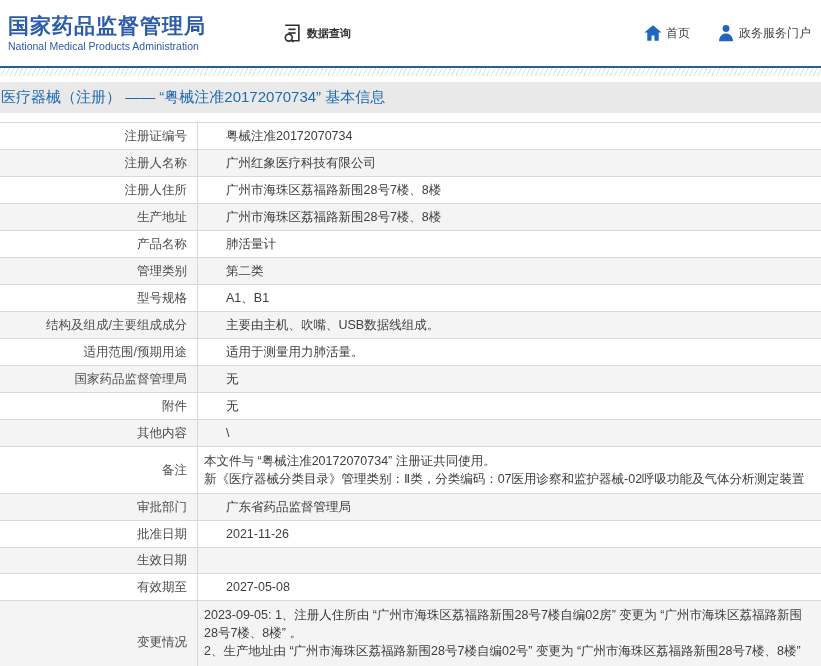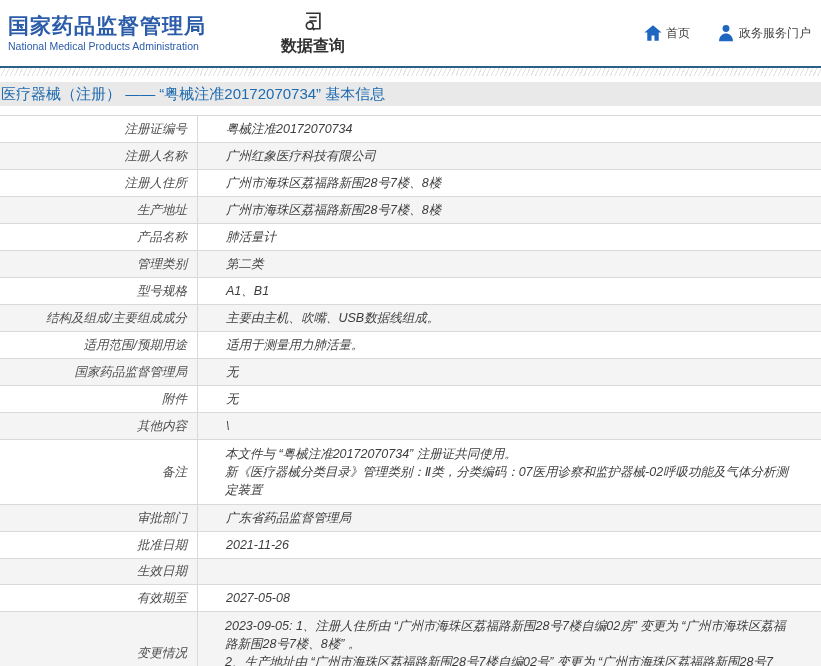--- a/index.html
+++ b/index.html
@@ -4,43 +4,43 @@
 <style>
   * { box-sizing: border-box; margin: 0; padding: 0; }
   html,body { width: 821px; background: #ffffff; font-family: "Liberation Sans", "DejaVu Sans", sans-serif; }
   body { height: 666px; overflow: hidden; color: #333; }
 
   
   .header { height: 66px; display: flex; align-items: center; padding: 0 10px 0 8px; background: #fff; gap: 43px; }
   .logo-block { display: flex; flex-direction: column; justify-content: center; width: 224px; }
   .logo-title { font-size: 21px; font-weight: bold; color: #2b5ca9; letter-spacing: 1px; line-height: 24px; }
   .logo-sub { font-size: 10.5px; color: #2b5ca9; margin-top: 2px; }
-  .dq { display: flex; align-items: center; gap: 4px; margin-left: 6px; font-size: 16px; font-weight: 600; color: #303030; flex-direction: column; }
+  .dq { display: flex; align-items: center; gap: 4px; margin-left: 6px; font-size: 11px; font-weight: 600; color: #303030; }
   .dq svg { display: block; }
   .nav { margin-left: auto; display: flex; gap: 26px; align-items: flex-start; }
   .nav-item { display: flex; flex-direction: row; align-items: center; gap: 3px; font-size: 12px; color: #404040; cursor: pointer; }
   .nav-item svg { display: block; }
 
   
   .blue-line { height: 2px; background: #2a6187; }
   .hatch { height: 8px; background: repeating-linear-gradient(115deg, #e2e2e2 0, #e2e2e2 1px, #ffffff 1px, #ffffff 4px); }
 
   
-  .titlebar { margin-top: 6px; height: 24px; background: #e9e9e9; display: flex; align-items: center; font-size: 15px; color: #1f6bb0; padding-left: 1px; }
+  .titlebar { margin-top: 6px; height: 31px; background: #e9e9e9; display: flex; align-items: center; font-size: 15px; color: #1f6bb0; padding-left: 1px; }
 
   
   .info-table { margin-top: 9px; border-top: 1px solid #d9d9d9; border-bottom: 2px solid #c9c9c9; font-size: 12.5px; }
   .row { display: flex; align-items: stretch; border-bottom: 1px solid #d9d9d9; background: #ffffff; }
   .row:last-child { border-bottom: none; }
   .row.alt { background: #f4f4f4; }
-  .cell { display: flex; align-items: center; font-style: italic; }
+  .cell { display: flex; align-items: center; }
   .cell.label { width: 197px; flex-shrink: 0; justify-content: flex-end; text-align: right; padding: 4px 10px 4px 4px; color: #4d4d4d; min-height: 25px; }
   .cell.value { flex: 1; border-left: 1px solid #d9d9d9; padding: 4px 28px; color: #3d3d3d; min-height: 25px; }
   .cell.value .val-text { white-space: pre-line; line-height: 18px; }
-  .row.multiline .cell.value { padding: 5px 27px; }
+  .row.multiline .cell.value { padding: 5px 6px; }
 </style>
 </head>
 <body>
 
 <div class="header">
   <div class="logo-block">
     <div class="logo-title">国家药品监督管理局</div>
     <div class="logo-sub">National Medical Products Administration</div>
   </div>
   <div class="dq">

